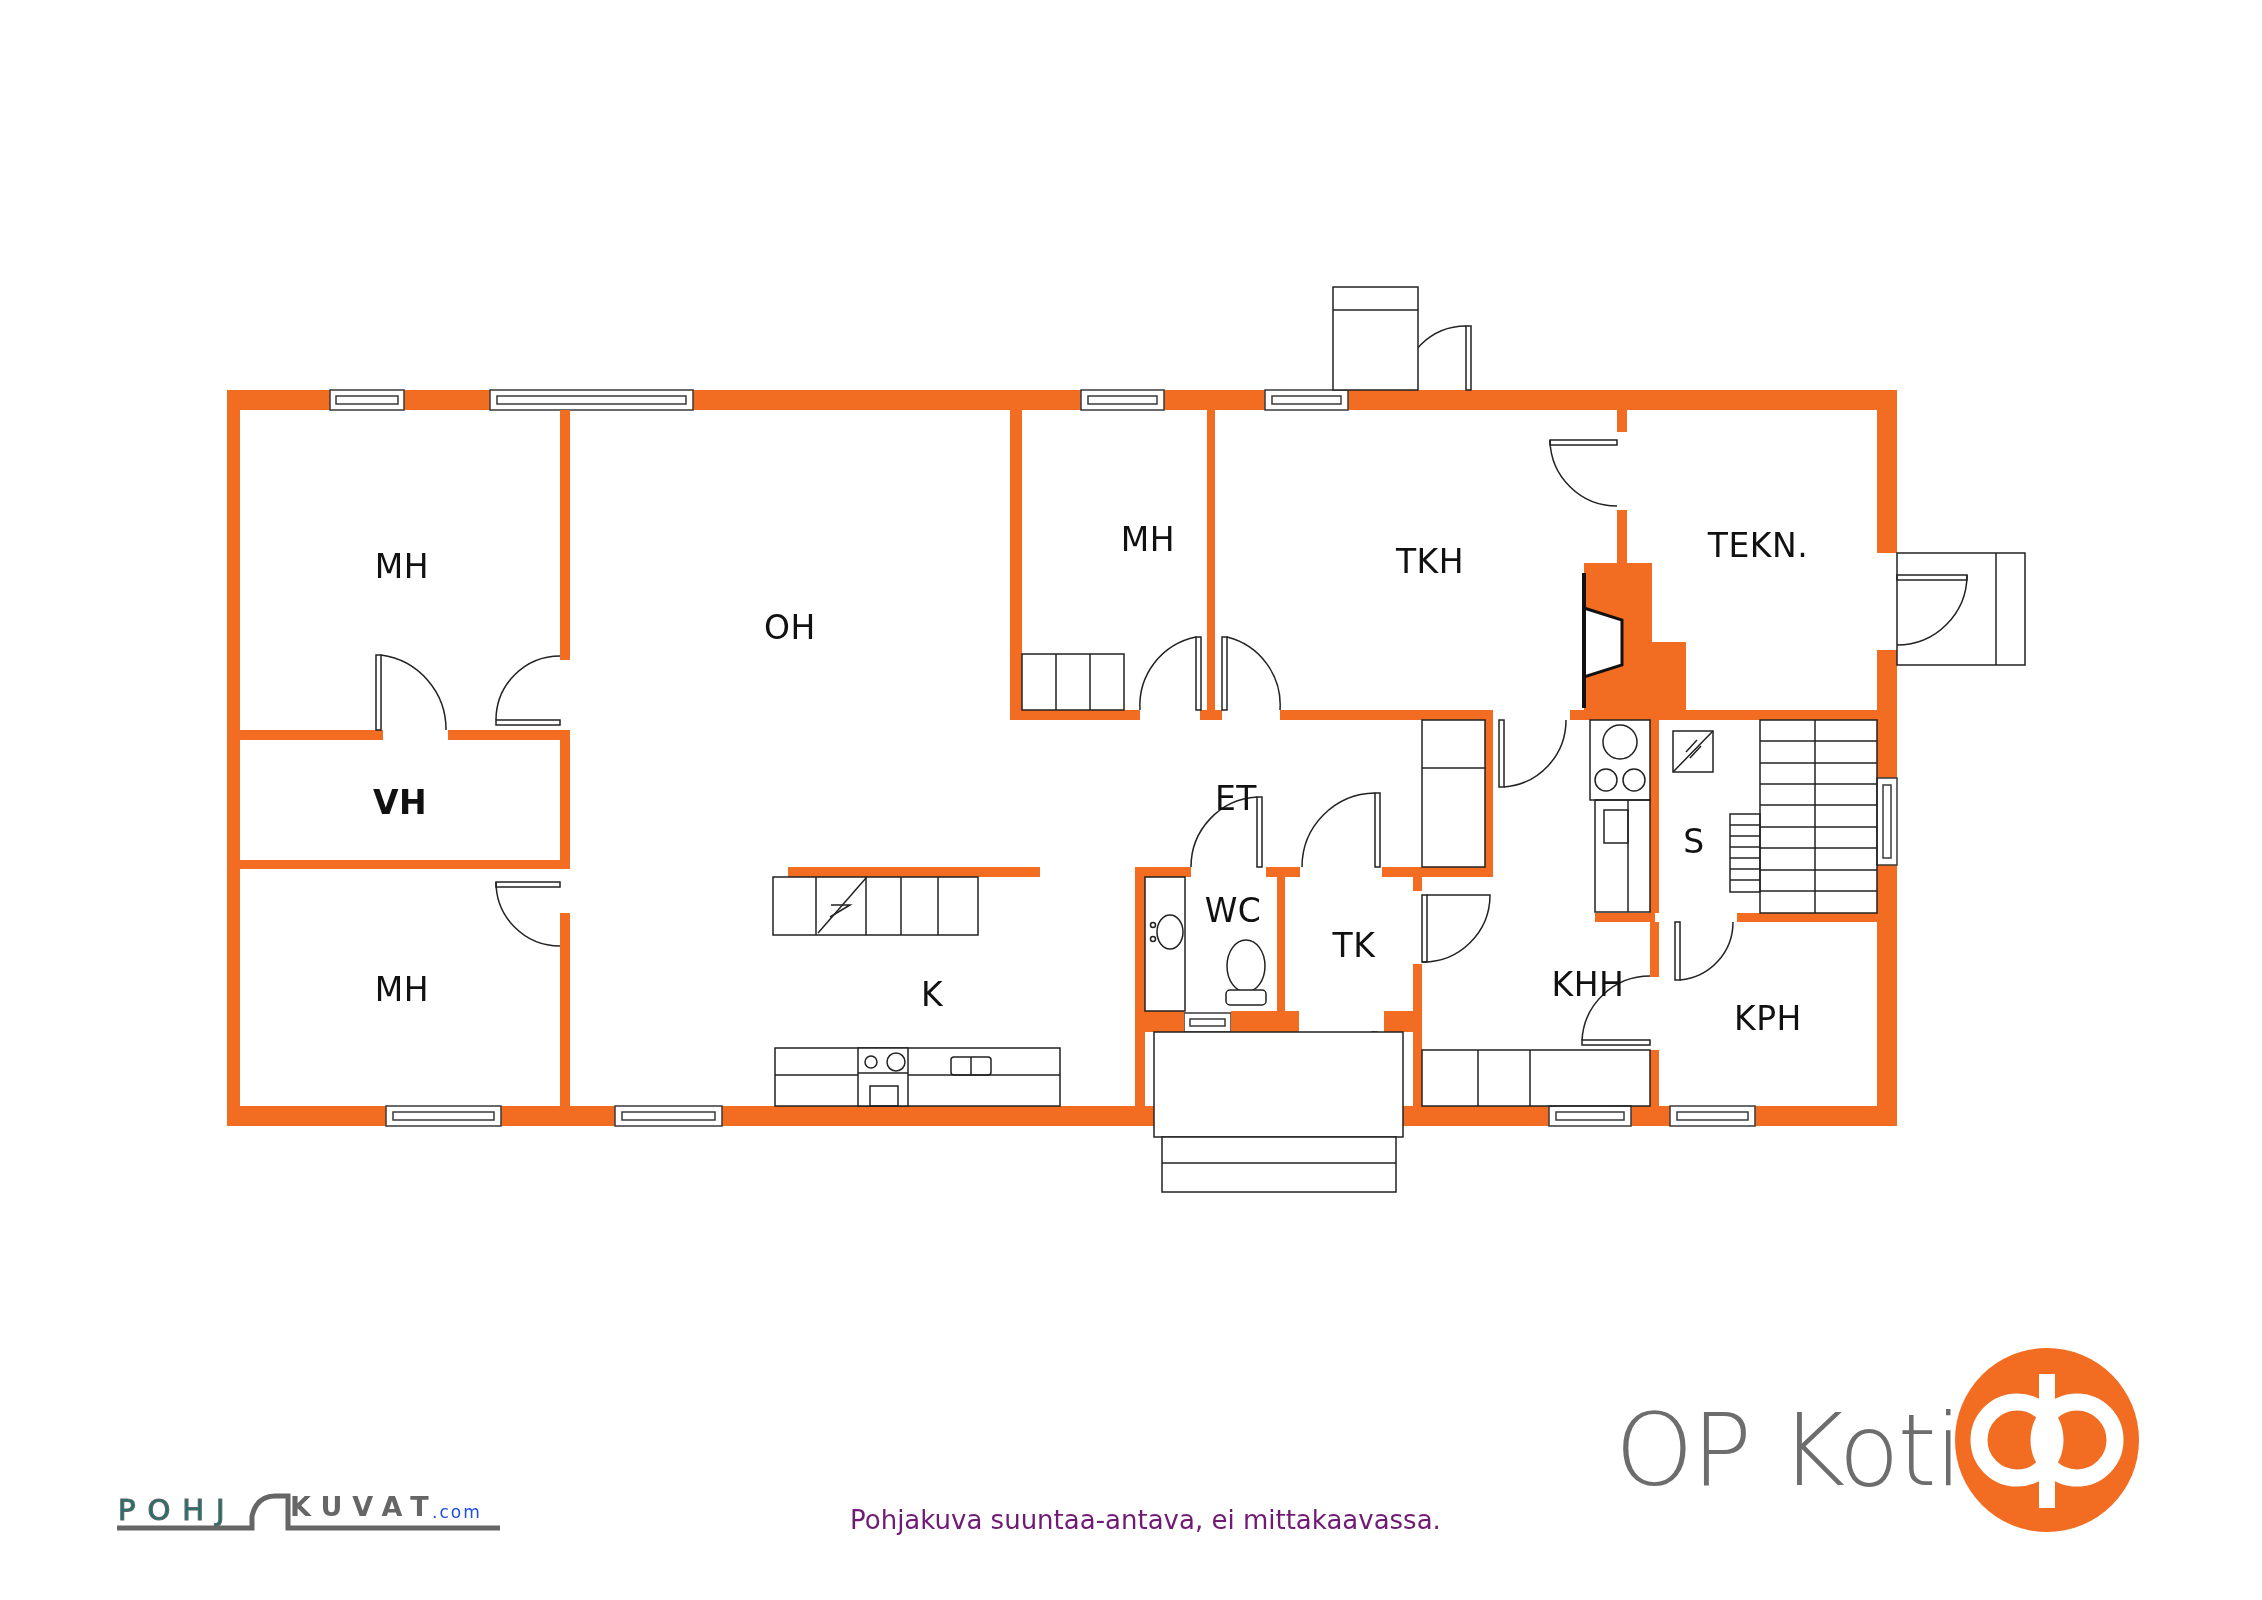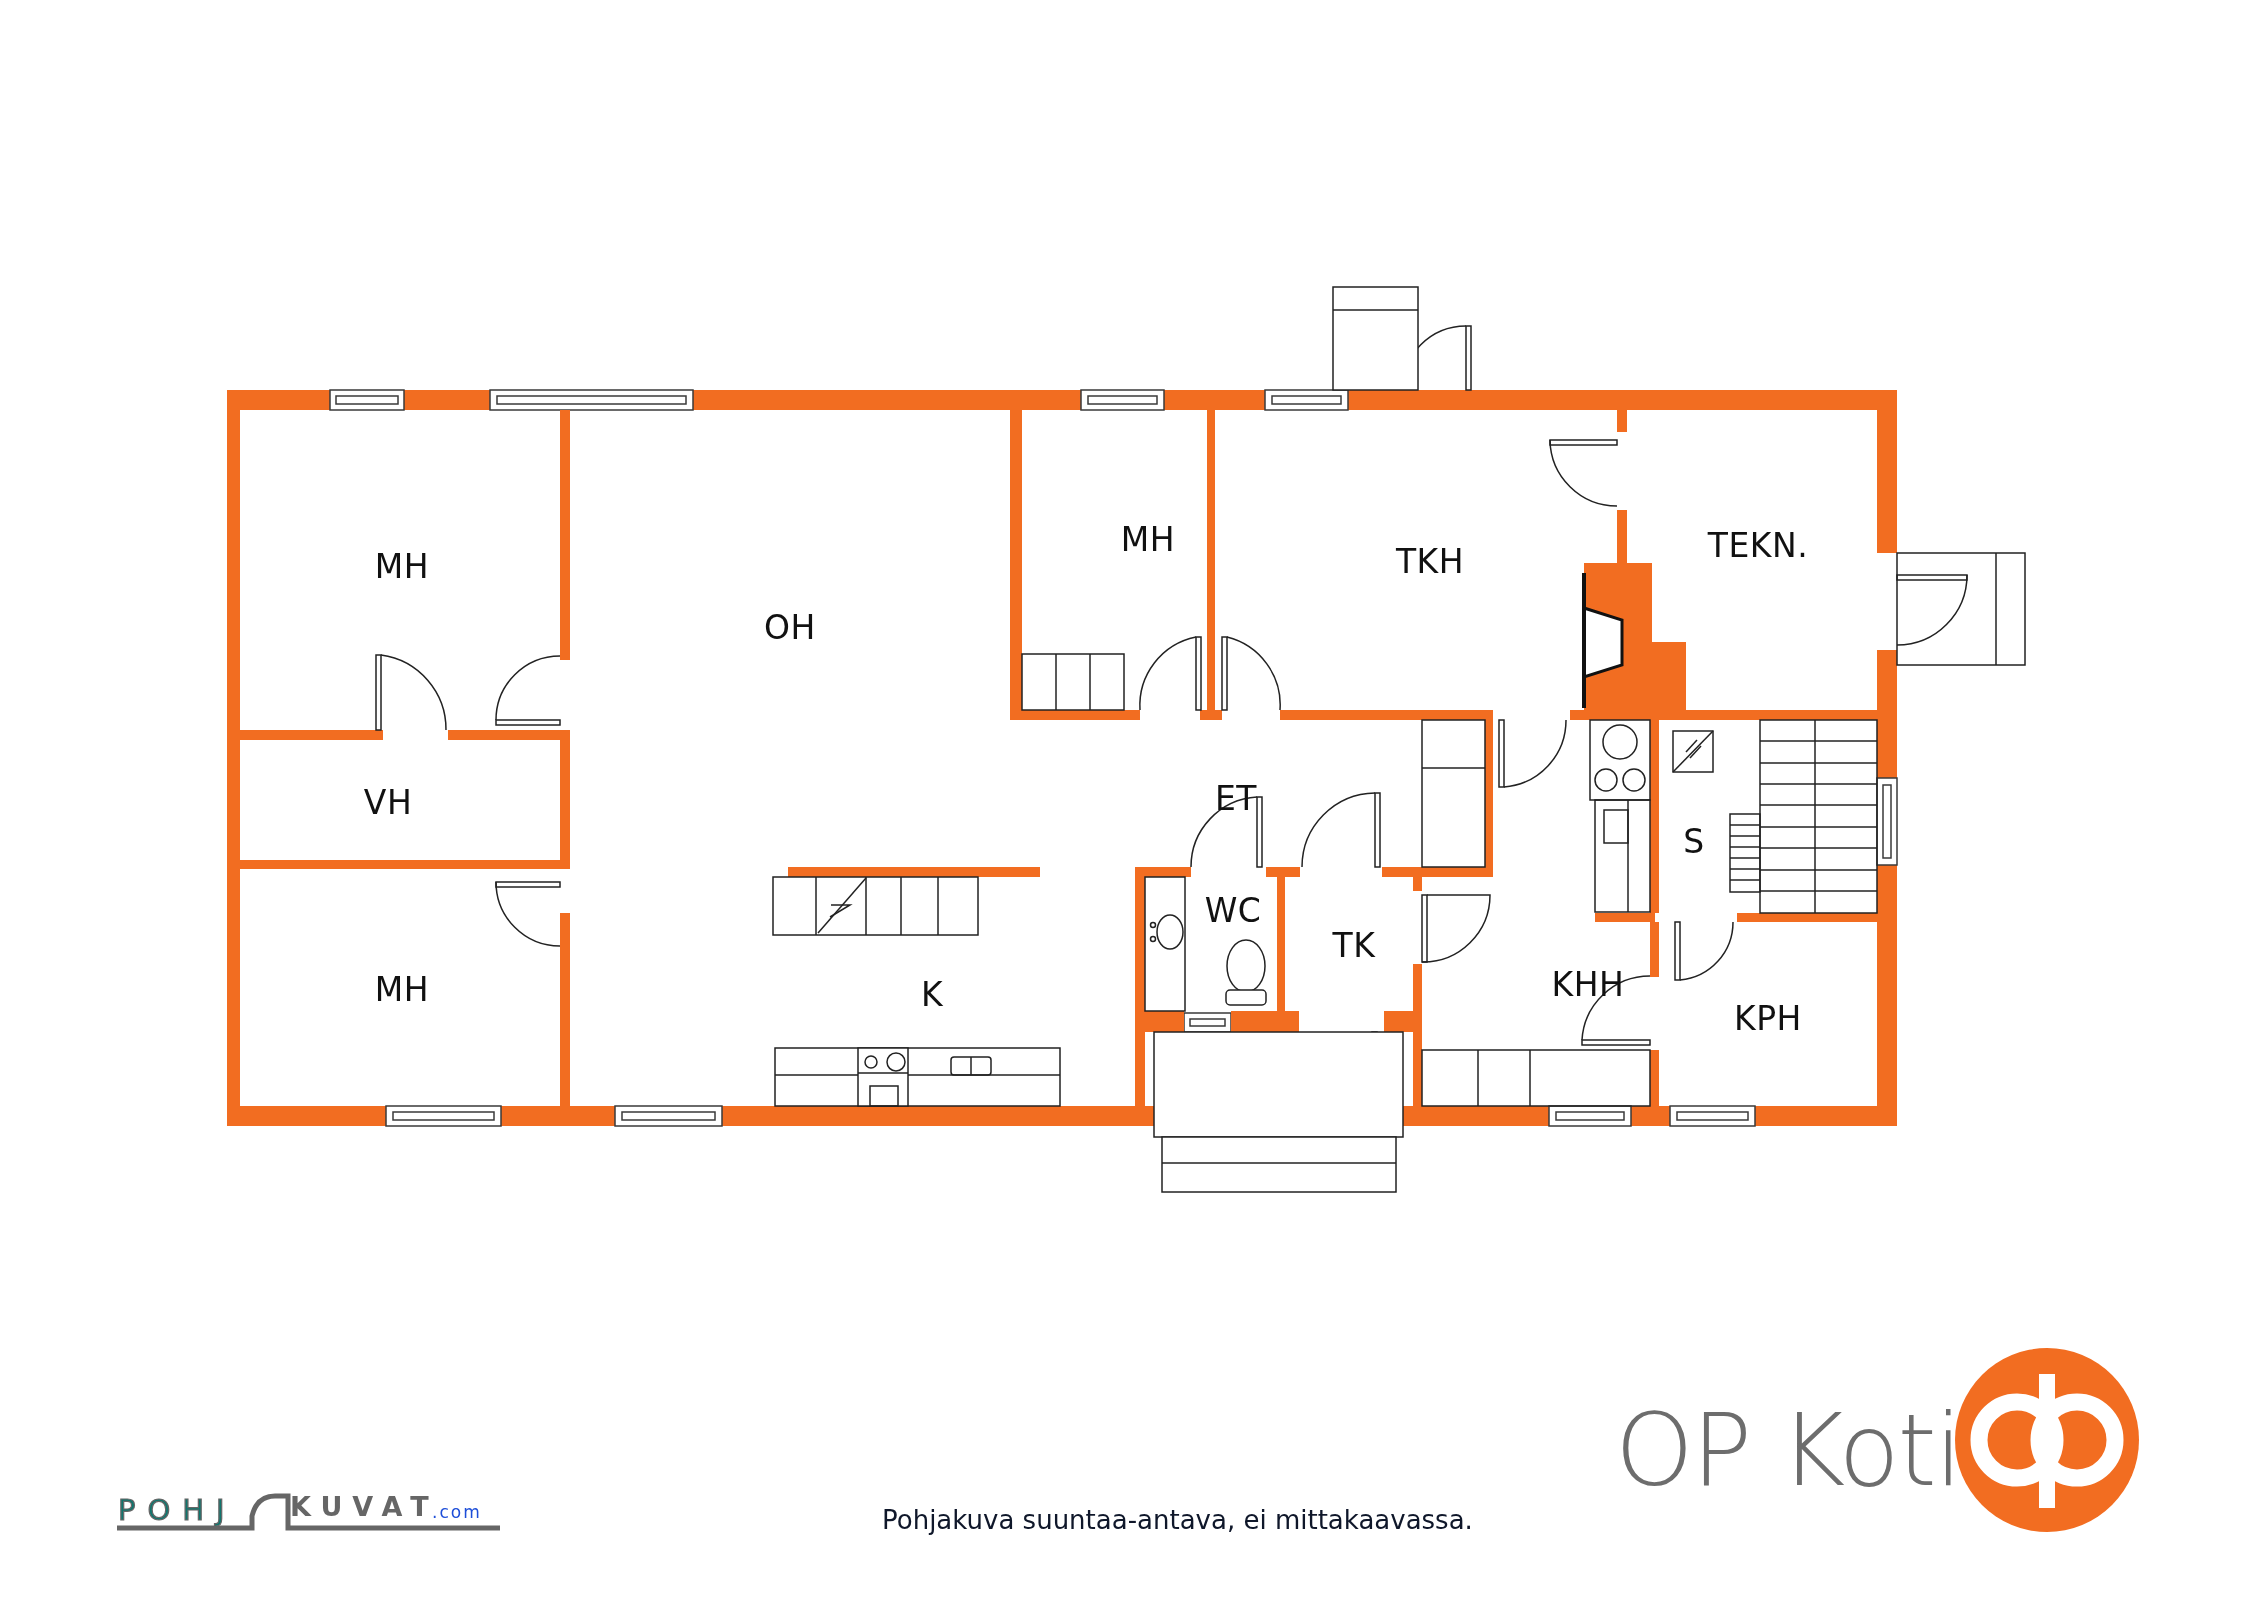--- a/index.html
+++ b/index.html
@@ -6,21 +6,21 @@
   body { width: 2262px; height: 1600px; position: relative; overflow: hidden; font-family: "DejaVu Sans", sans-serif; }
   #plan { position: absolute; left: 0; top: 0; width: 2262px; height: 1600px; }
   .wall { fill: #F26D21; }
   .win { fill: #ffffff; stroke: #3a3a3a; stroke-width: 1.5; }
   .ln { fill: none; stroke: #222; stroke-width: 1.5; }
   .lnw { fill: #ffffff; stroke: #222; stroke-width: 1.5; }
   .thick { fill: none; stroke: #111; stroke-width: 4; }
   .room-label { position: absolute; font-family: "DejaVu Sans", sans-serif; font-size: 33px; color: #111; transform: translate(-50%, -50%); white-space: nowrap; letter-spacing: 0.5px; }
   .brand-text { position: absolute; left: 1615px; top: 1392px; font-family: "DejaVu Sans", sans-serif; font-size: 100px; color: #6d6d6d; font-weight: 300; letter-spacing: -2px; white-space: nowrap; }
   .op-logo { position: absolute; left: 1955px; top: 1348px; width: 184px; height: 184px; }
-  .disclaimer { position: absolute; left: 850px; top: 1505px; font-family: "DejaVu Sans", sans-serif; font-size: 26px; color: #0f172a; white-space: nowrap; margin-left: 32px; }
+  .disclaimer { position: absolute; left: 850px; top: 1505px; font-family: "DejaVu Sans", sans-serif; font-size: 26px; color: #701a75; white-space: nowrap; }
   .pk-logo { position: absolute; left: 115px; top: 1488px; width: 390px; height: 45px; }
   .pk-outline { position: absolute; left: 118px; top: 1493px; font-family: "DejaVu Sans", sans-serif; font-size: 29px; color: #0f766e; -webkit-text-stroke: 1.2px #666; letter-spacing: 12px; white-space: nowrap; }
   .pk-bold { position: absolute; left: 290px; top: 1491px; font-family: "DejaVu Sans", sans-serif; font-size: 27px; font-weight: bold; color: #666; letter-spacing: 10px; white-space: nowrap; }
   .pk-com { position: absolute; left: 432px; top: 1502px; font-family: "DejaVu Sans", sans-serif; font-size: 17px; color: #1d4ed8; letter-spacing: 2px; white-space: nowrap; }
 </style>
 </head>
 <body>
 
 <svg id="plan" viewBox="0 0 2262 1600" xmlns="http://www.w3.org/2000/svg">
 
@@ -249,21 +249,21 @@
     <ellipse class="ln" cx="1246" cy="966" rx="19" ry="26"></ellipse>
     <rect class="lnw" x="1226" y="990" width="40" height="15" rx="4"></rect>
   </g>
 </svg>
 
 <div class="room-label" style="left:402px;top:566px;">MH</div>
 <div class="room-label" style="left:790px;top:627px;">OH</div>
 <div class="room-label" style="left:1148px;top:539px;">MH</div>
 <div class="room-label" style="left:1430px;top:561px;">TKH</div>
 <div class="room-label" style="left:1758px;top:545px;text-align:center;">TEKN.</div>
-<div class="room-label" style="left:388px;top:802px;">VH</div>
+<div class="room-label" style="left:400px;top:802px;font-weight:bold;">VH</div>
 <div class="room-label" style="left:1236px;top:798px;">ET</div>
 <div class="room-label" style="left:1694px;top:841px;">S</div>
 <div class="room-label" style="left:1233px;top:910px;">WC</div>
 <div class="room-label" style="left:1354px;top:945px;">TK</div>
 <div class="room-label" style="left:1588px;top:984px;">KHH</div>
 <div class="room-label" style="left:1768px;top:1018px;">KPH</div>
 <div class="room-label" style="left:402px;top:989px;">MH</div>
 <div class="room-label" style="left:932px;top:994px;">K</div>
 
 <div class="disclaimer">Pohjakuva suuntaa-antava, ei mittakaavassa.</div>

